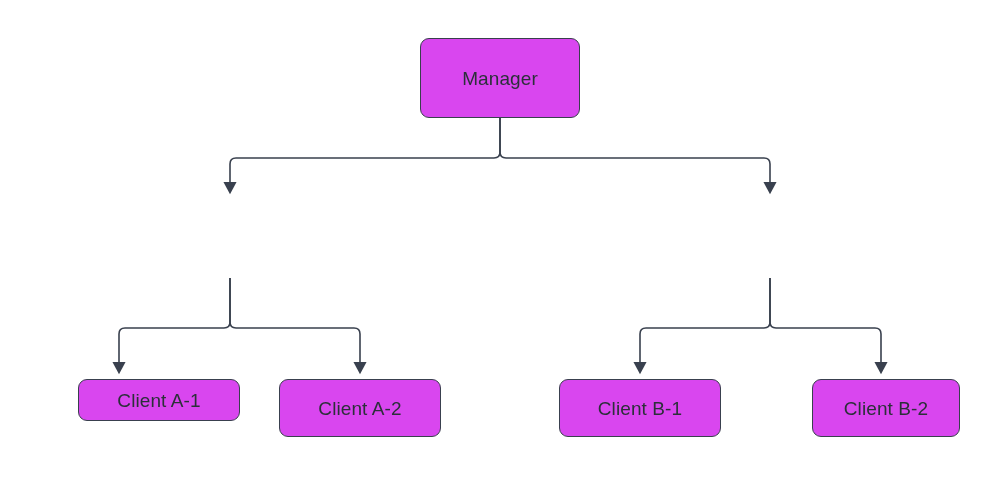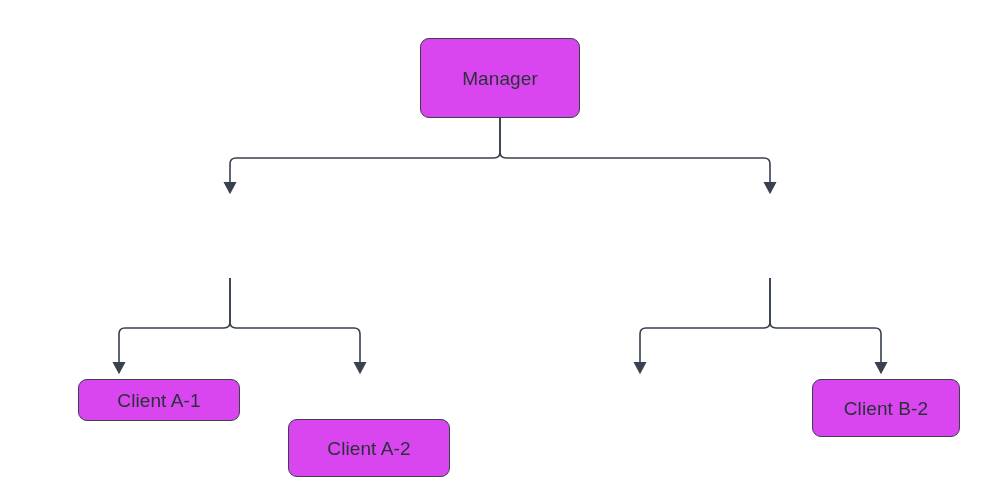--- a/index.html
+++ b/index.html
@@ -76,22 +76,25 @@
   <div class="node" style="left:420px; top:38px; width:160px; height:80px;">
     <span class="node-label">Manager</span>
   </div>
 
 
 
   <div class="node" style="left:38px; top:379px; width:162px; height:42px;margin-left:40px;">
     <span class="node-label">Client A-1</span>
   </div>
 
-  <div class="node" style="left:288px; top:379px; width:162px; height:58px;margin-top:40px;">
+  <div class="node" style="left:279px; top:379px; width:162px; height:58px;">
     <span class="node-label">Client A-2</span>
   </div>
 
+  <div class="node" style="left:559px; top:379px; width:162px; height:58px;">
+    <span class="node-label">Client B-1</span>
+  </div>
 
   <div class="node" style="left:812px; top:379px; width:148px; height:58px;">
     <span class="node-label">Client B-2</span>
   </div>
 
 </div>
 
 </body></html>

